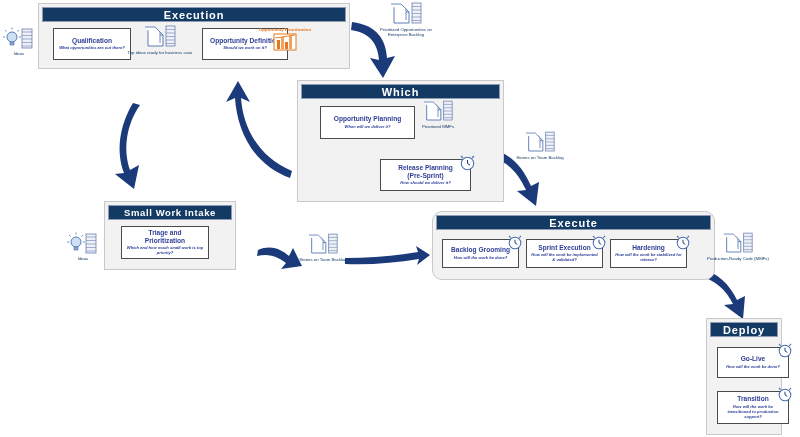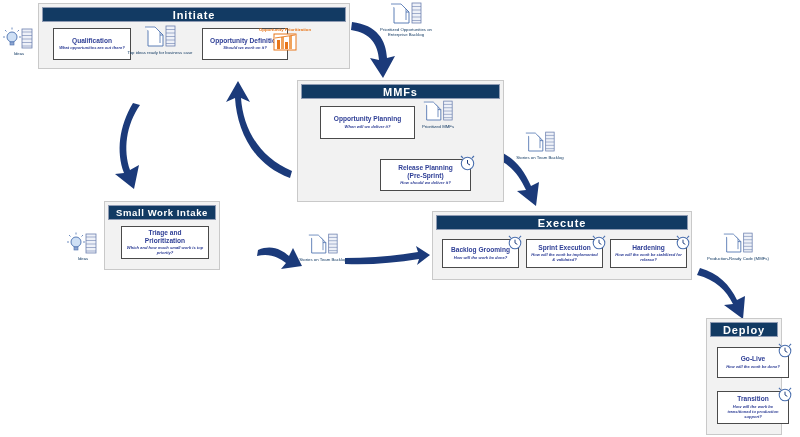--- a/index.html
+++ b/index.html
@@ -54,65 +54,65 @@
 
       <path d="M140 105 C 126 125 123 150 130 170 l9 -5 l-5 24 l-19 -15 l9 -1 C 116 152 119 126 133 103 Z"></path>
 
       <path d="M258 250 C 272 244 282 250 289 256 l4 -8 l9 18 l-21 3 l5 -6 C 279 258 271 253 257 256 Z"></path>
 
       <path d="M345 258 C 370 258 395 256 418 252 l-2 -6 l14 9 l-13 10 l2 -6 C 395 263 370 265 345 264 Z"></path>
     </g>
   </svg>
 
   <div class="panel" style="left:38px;top:3px;width:312px;height:66px;">
-    <div class="panel-hd">Initiate</div>
+    <div class="panel-hd">Execution</div>
 
     <div class="act" style="left:14px;top:24px;width:78px;height:32px;">
       <div class="t">Qualification</div>
       <div class="s">What opportunities are out there?</div>
     </div>
 
     <div class="act" style="left:163px;top:24px;width:86px;height:32px;">
       <div class="t">Opportunity Definition</div>
       <div class="s">Should we work on it?</div>
     </div>
   </div>
 
   <div class="panel" style="left:297px;top:80px;width:207px;height:122px;">
-    <div class="panel-hd">MMFs</div>
+    <div class="panel-hd">Which</div>
 
     <div class="act" style="left:22px;top:25px;width:95px;height:33px;">
       <div class="t">Opportunity Planning</div>
       <div class="s">When will we deliver it?</div>
     </div>
 
     <div class="act" style="left:82px;top:78px;width:91px;height:32px;">
       <div class="t">Release Planning</div>
       <div class="t">(Pre-Sprint)</div>
       <div class="s">How should we deliver it?</div>
     </div>
 
     <svg style="position:absolute;left:161px;top:74px;" width="17" height="16" viewBox="0 0 17 16">
       <circle cx="8.5" cy="8.5" r="6.2" fill="#ffffff" stroke="#4a6fae" stroke-width="1.1"></circle>
       <path d="M4 3 L2 1 M13 3 L15 1" stroke="#4a6fae" stroke-width="1.1" fill="none"></path>
       <path d="M8.5 5 L8.5 8.5 L11 10" stroke="#1b3a7a" stroke-width="1" fill="none"></path>
     </svg>
   </div>
 
-  <div class="panel" style="left:104px;top:201px;width:116px;height:69px;">
+  <div class="panel" style="left:104px;top:201px;width:132px;height:69px;">
     <div class="panel-hd" style="font-size:9.5px;letter-spacing:.6px;">Small Work Intake</div>
 
     <div class="act" style="left:16px;top:24px;width:88px;height:33px;">
       <div class="t">Triage and</div>
       <div class="t">Prioritization</div>
       <div class="s">Which and how much small work is top priority?</div>
     </div>
   </div>
 
-  <div class="panel" style="left:432px;top:211px;width:260px;height:69px;">
+  <div class="panel" style="left:432px;top:211px;width:283px;height:69px;border-radius:10px;">
     <div class="panel-hd">Execute</div>
 
     <div class="act" style="left:9px;top:27px;width:77px;height:29px;">
       <div class="t">Backlog Grooming</div>
       <div class="s">How will the work be done?</div>
     </div>
     <svg style="position:absolute;left:74px;top:23px;" width="16" height="15" viewBox="0 0 17 16">
       <circle cx="8.5" cy="8.5" r="6.2" fill="#ffffff" stroke="#4a6fae" stroke-width="1.1"></circle>
       <path d="M4 3 L2 1 M13 3 L15 1" stroke="#4a6fae" stroke-width="1.1" fill="none"></path>
       <path d="M8.5 5 L8.5 8.5 L11 10" stroke="#1b3a7a" stroke-width="1" fill="none"></path>

